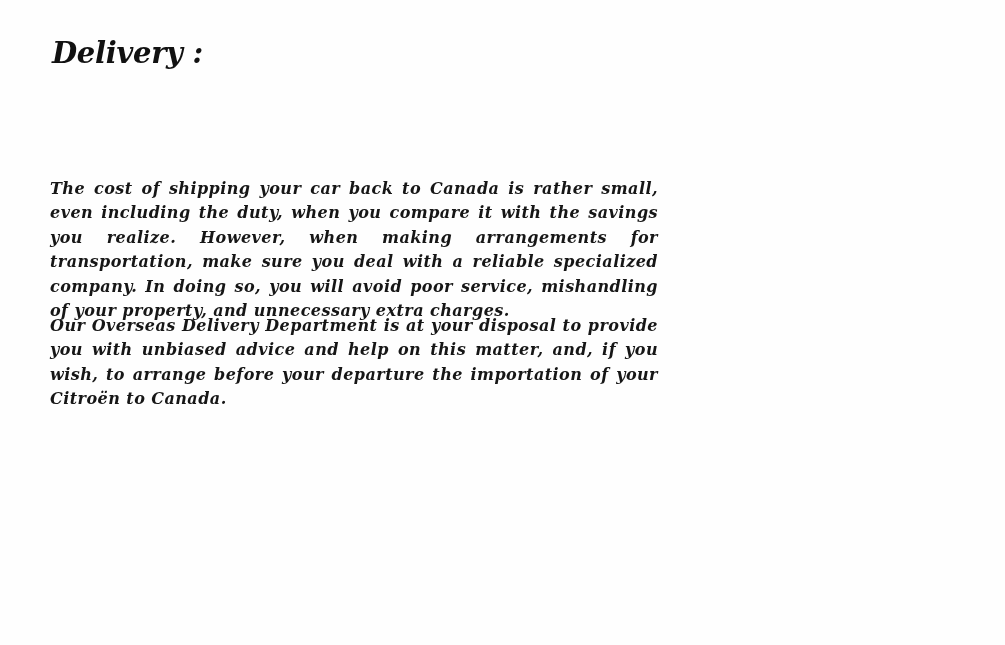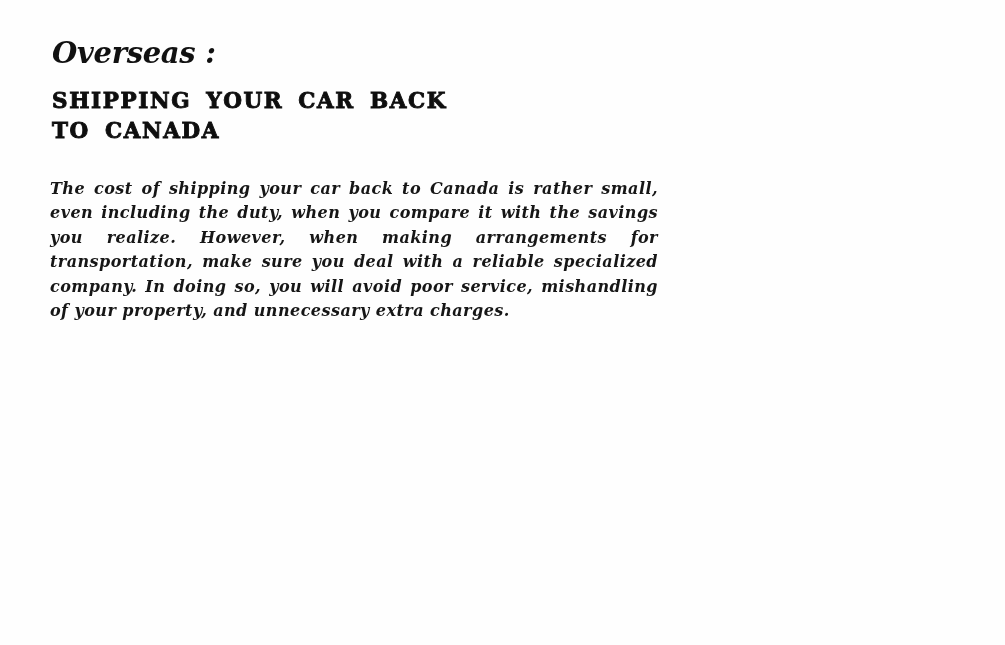--- a/index.html
+++ b/index.html
@@ -64,22 +64,19 @@
       text-align-last: left;
       color: #161616;
     }
     .para-1 { top: 177px; }
     .para-2 { top: 314px; }
   </style>
 </head>
 <body>
 
 <div class="page">
-  <h2 class="kicker">Overseas :</h2>
+  <h2 class="kicker">Delivery :</h2>
 
-  <h1 class="headline">
-    <span>SHIPPING YOUR CAR BACK</span>
-    <span>TO CANADA</span>
-  </h1>
 
   <p class="body-para para-1">The cost of shipping your car back to Canada is rather small, even including the duty, when you compare it with the savings you realize. However, when making arrangements for transportation, make sure you deal with a reliable specialized company. In doing so, you will avoid poor service, mishandling of your property, and unnecessary extra charges.</p>
 
+  <p class="body-para para-2">Our Overseas Delivery Department is at your disposal to provide you with unbiased advice and help on this matter, and, if you wish, to arrange before your departure the importation of your Citroën to Canada.</p>
 </div>
 
 </body></html>

